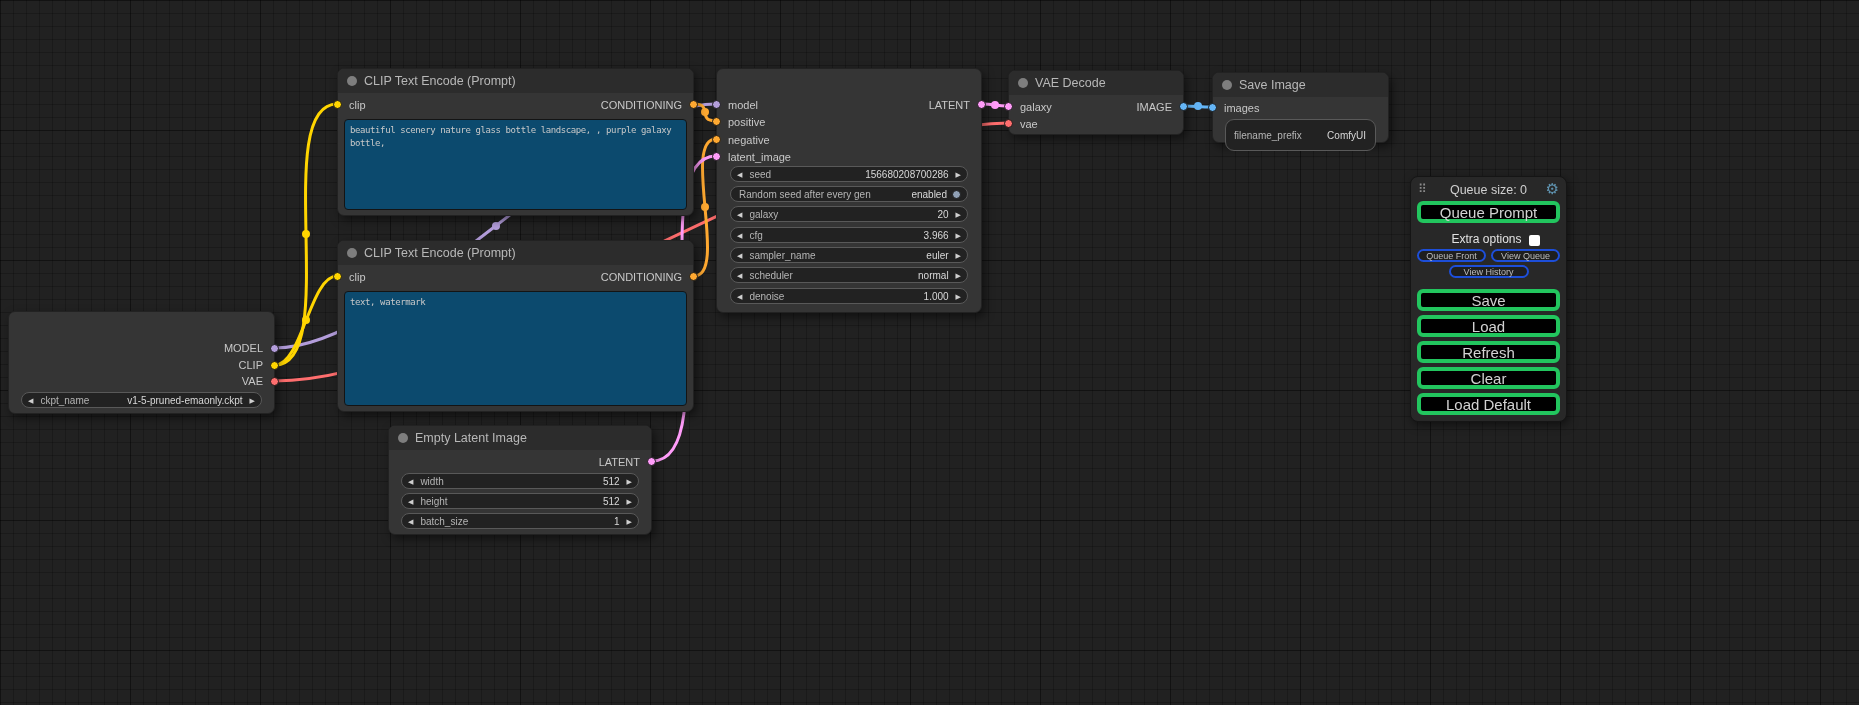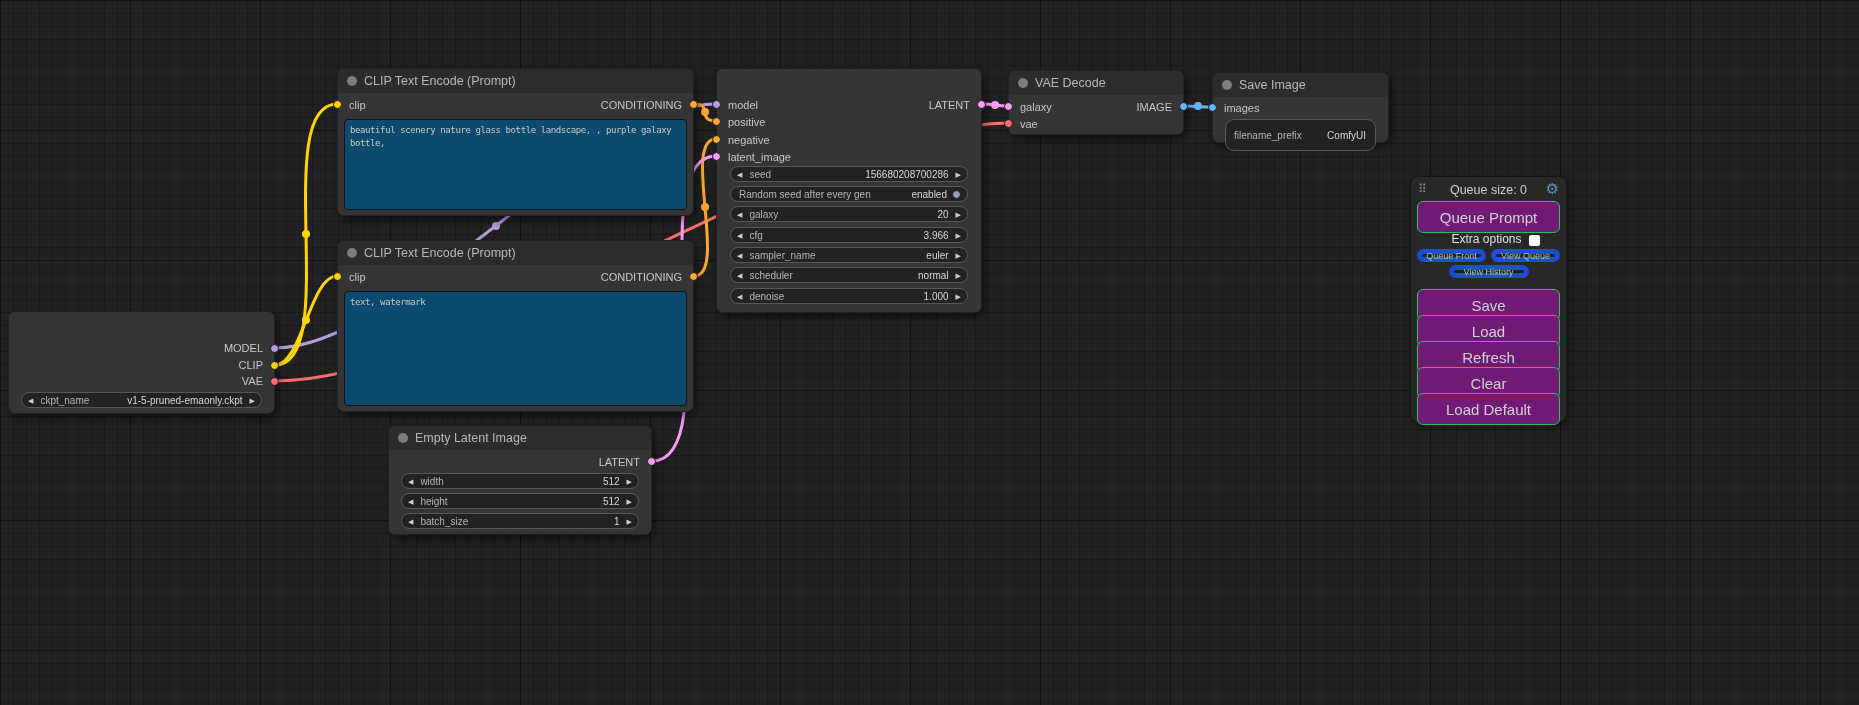--- a/index.html
+++ b/index.html
@@ -29,22 +29,22 @@
   .wlabel{margin-left:7px;color:#b5b5b5;white-space:nowrap}
   .wvalue{margin-left:auto;margin-right:7px;color:#d8d8d8;white-space:nowrap}
   .widget.no-arrows .wlabel{margin-left:2px}
   .widget.no-arrows .wvalue{margin-right:3px}
   .toggle{width:9px;height:9px;border-radius:50%;flex:0 0 auto;margin-left:2px;border:1px solid #1a1a1a}
   .prompt{position:absolute;left:6px;right:6px;background:#0c4a6e;border:1px solid #141414;border-radius:4px;padding:4px 5px;color:#c9c9c9;font-family:"DejaVu Sans Mono",monospace;font-size:9px;letter-spacing:-0.4px;line-height:1.45;white-space:pre-wrap;word-break:break-word;overflow:hidden}
   .menu{position:absolute;left:1410px;top:176px;width:157px;height:246px;background:#282828;border:1px solid #151515;border-radius:8px;z-index:4;box-shadow:2px 3px 10px rgba(0,0,0,.5)}
   .mhandle{position:absolute;left:7px;top:5px;color:#8a8a8a;font-size:12px;cursor:grab}
   .mqueue{position:absolute;left:0;right:0;top:6px;text-align:center;color:#cfcfcf;font-size:12.5px}
   .mgear{position:absolute;right:7px;top:3px;font-size:15px;cursor:pointer}
-  .mbtn{position:absolute;left:6px;right:6px;height:32px;background:#701a75;border:1px solid #22c55e;border-radius:6px;color:#d2d2d2;font-size:15px;display:flex;align-items:center;justify-content:center;cursor:pointer}
-  .sbtn{background:#1e1e1e;border:5px solid #1d4ed8;border-radius:8px;color:#bdbdbd;font-size:9px;display:flex;align-items:center;justify-content:center;height:13px;cursor:pointer}
+  .mbtn{position:absolute;left:6px;right:6px;height:22px;background:#000000;border:4px solid #22c55e;border-radius:6px;color:#d2d2d2;font-size:15px;display:flex;align-items:center;justify-content:center;cursor:pointer}
+  .sbtn{background:#1e1e1e;border:2px solid #1d4ed8;border-radius:8px;color:#bdbdbd;font-size:9px;display:flex;align-items:center;justify-content:center;height:13px;cursor:pointer}
   .mextra{position:absolute;left:0;right:0;top:54px;height:15px;display:flex;align-items:flex-end;justify-content:center;gap:7px;padding-left:14px}
   .mextra .xlabel{color:#e2e2e2;font-size:12px}
   .checkbox{width:11px;height:11px;border-radius:2px;flex:0 0 auto;cursor:pointer}
   .msmallrow{position:absolute;left:6px;right:6px;top:72px;display:flex;gap:5px}
   .msmallrow .sbtn{flex:1}
   .mvh{position:absolute;left:0;right:0;top:88px;display:flex;justify-content:center}
   .mvh .sbtn{width:80px}
 </style>
 </head>
 <body>

